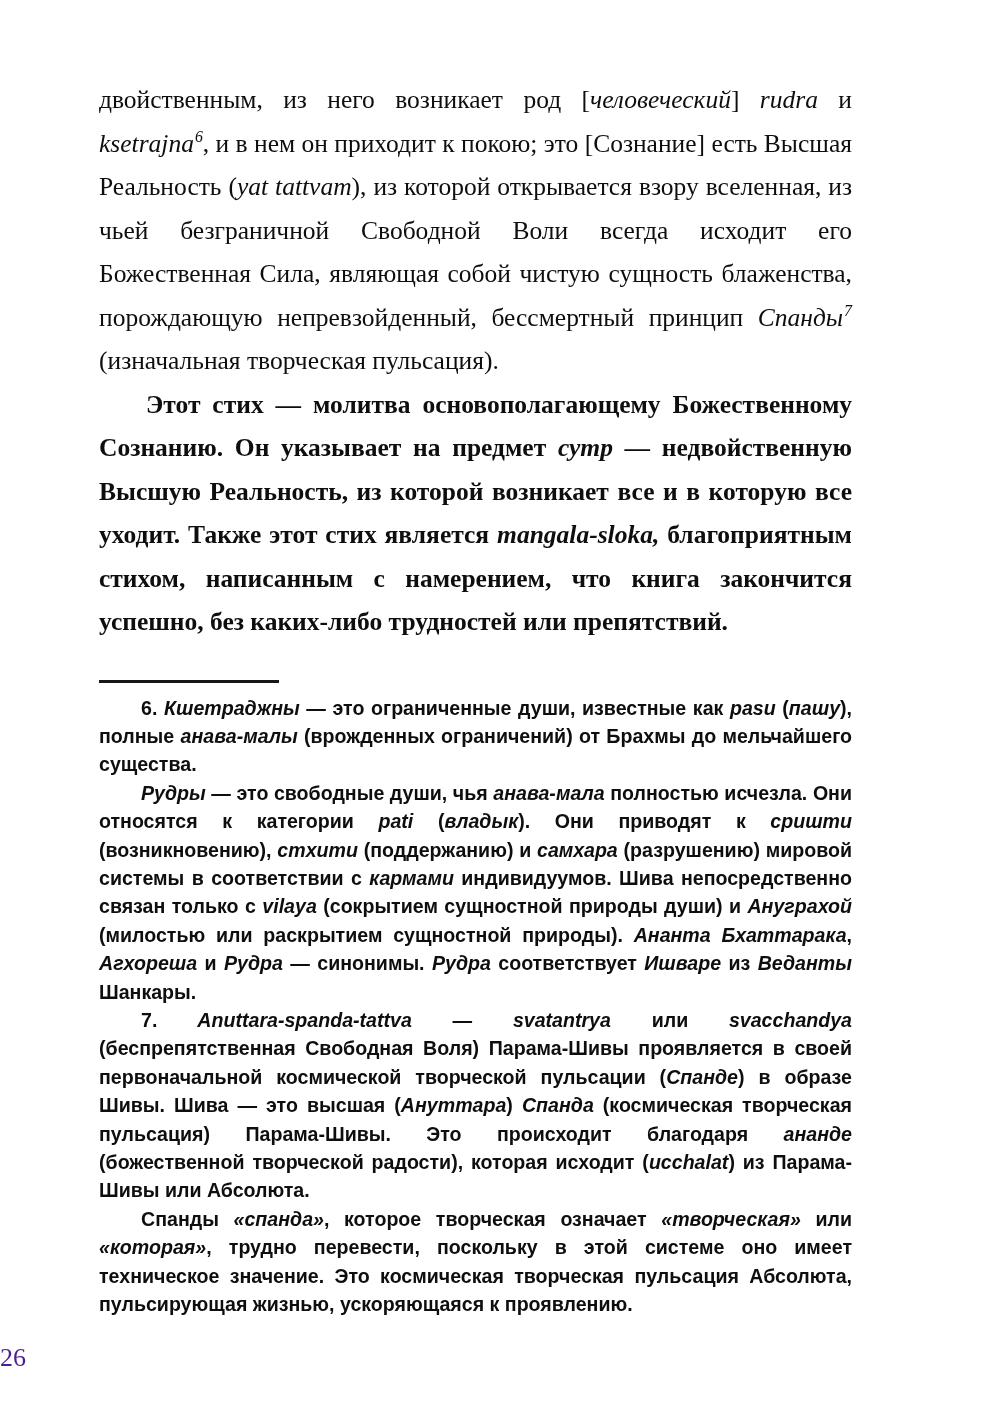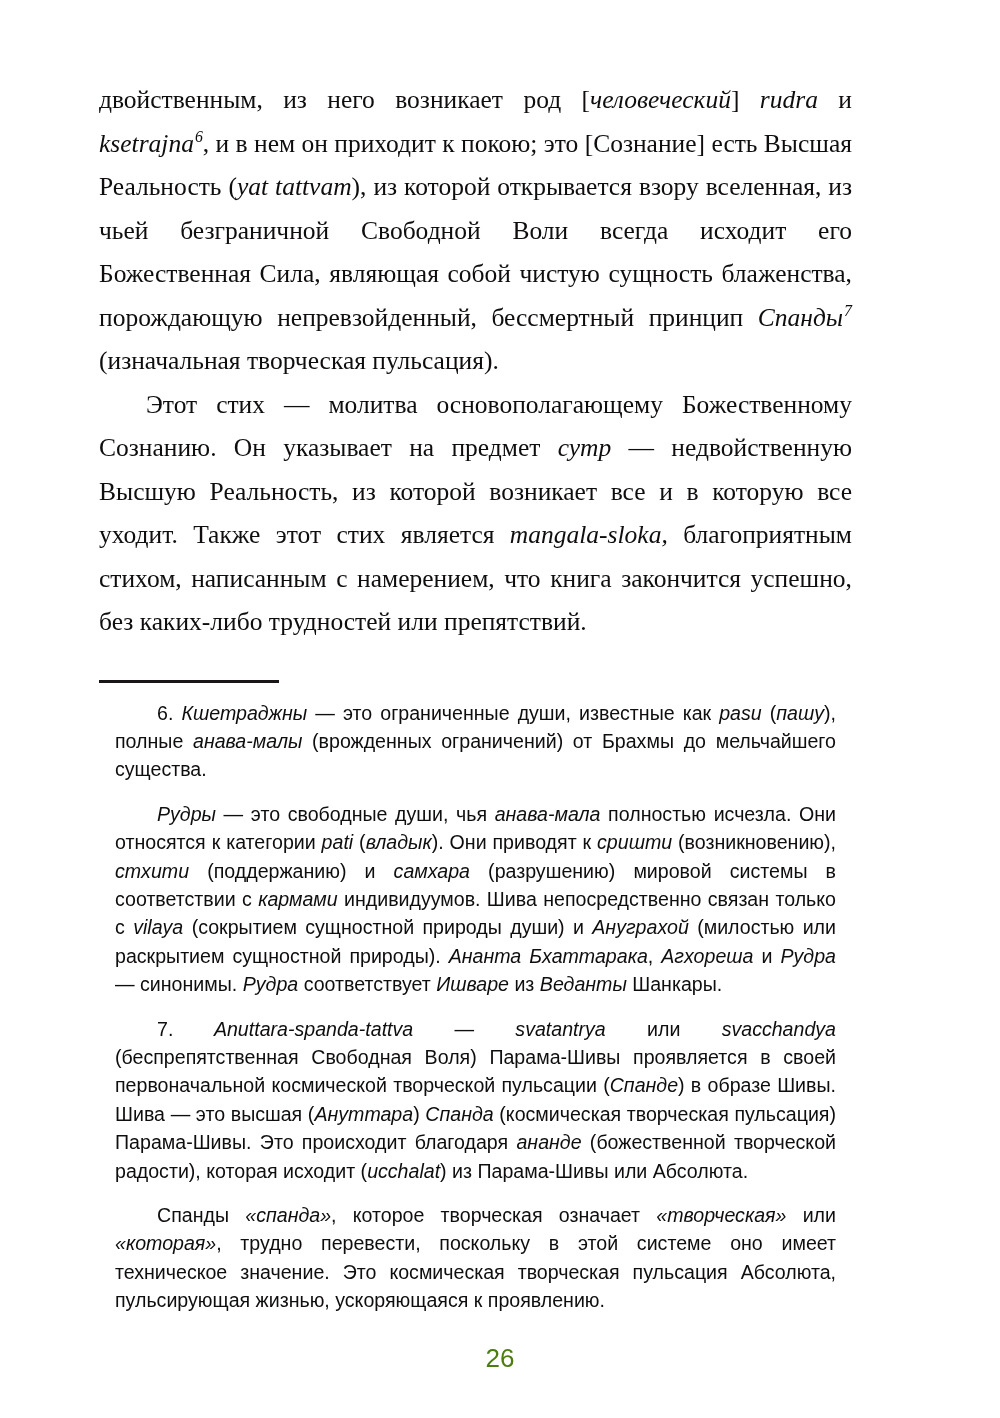--- a/index.html
+++ b/index.html
@@ -30,20 +30,21 @@
     font-size: 25.5px;
     line-height: 43.5px;
     color: #100d0e;
     text-align: justify;
     text-justify: inter-word;
     margin: 0;
     hyphens: manual;
   }
   .indent {
     text-indent: 47px;
+    font-weight: bold;
   }
   .body-text i, .body-text em {
     font-style: italic;
   }
   sup.fn {
     font-size: 0.62em;
     vertical-align: super;
     line-height: 0;
     font-style: italic;
     padding-left: 1px;
@@ -76,40 +77,41 @@
   
   .footnotes {
     font-family: "Liberation Sans", "DejaVu Sans", sans-serif;
     font-size: 19.6px;
     line-height: 28.4px;
     color: #100d0e;
     text-align: justify;
     text-justify: inter-word;
   }
   .footnote-para {
-    margin: 16px;
+    margin: 0;
     text-indent: 42px;
+    font-weight: bold;
   }
   .footnotes i, .footnotes em {
     font-style: italic;
   }
   .fn-num {
     font-style: normal;
   }
 
   
   .page-number {
     position: absolute;
     left: 0;
     right: 0;
     top: 1343px;
-    text-align: center;
-    font-family: Liberation Sans, sans-serif;
+    text-align: left;
+    font-family: Liberation Serif, serif;
     font-size: 26px;
-    color: #4d7c0f;
+    color: #4c1d95;
   }
 </style>
 </head>
 <body>
 
 <div class="page">
 
   <div class="content">
 
     <p class="body-text"><span>двойственным, из него возникает род [</span><i>человеческий</i><span>] </span><i>rudra</i><span> и </span><i>ksetrajna</i><sup class="fn">6</sup><span>, и в нем он приходит к покою; это [Сознание] есть Высшая Реальность (</span><i>yat tattvam</i><span>), из которой открывается взору вселенная, из чьей безграничной Свободной Воли всегда исходит его Божественная Сила, являющая собой чистую сущность блаженства, порождающую непревзойденный, бессмертный принцип </span><i>Спанды</i><sup class="fn">7</sup><span> (изначальная творческая пульсация).</span></p>

